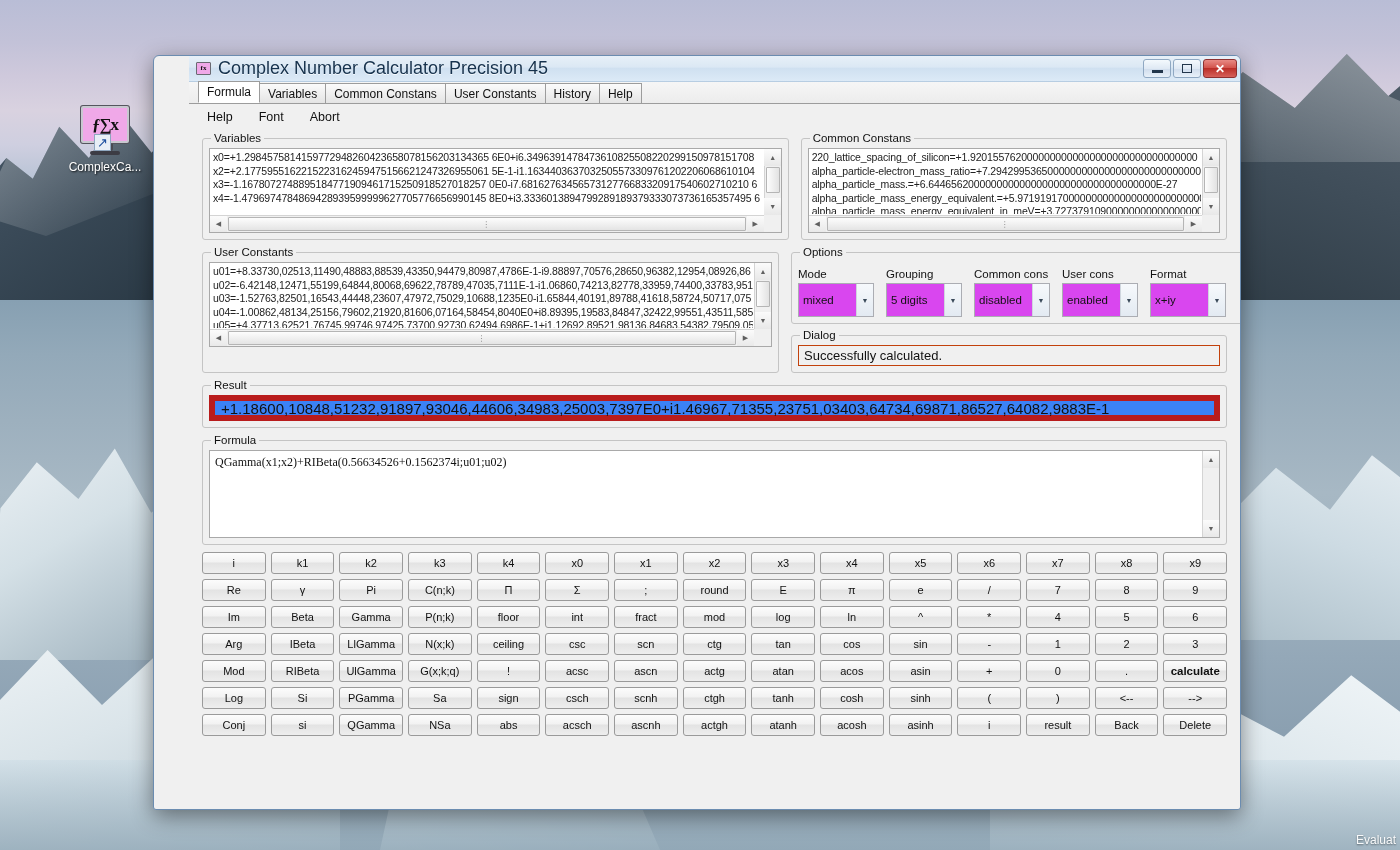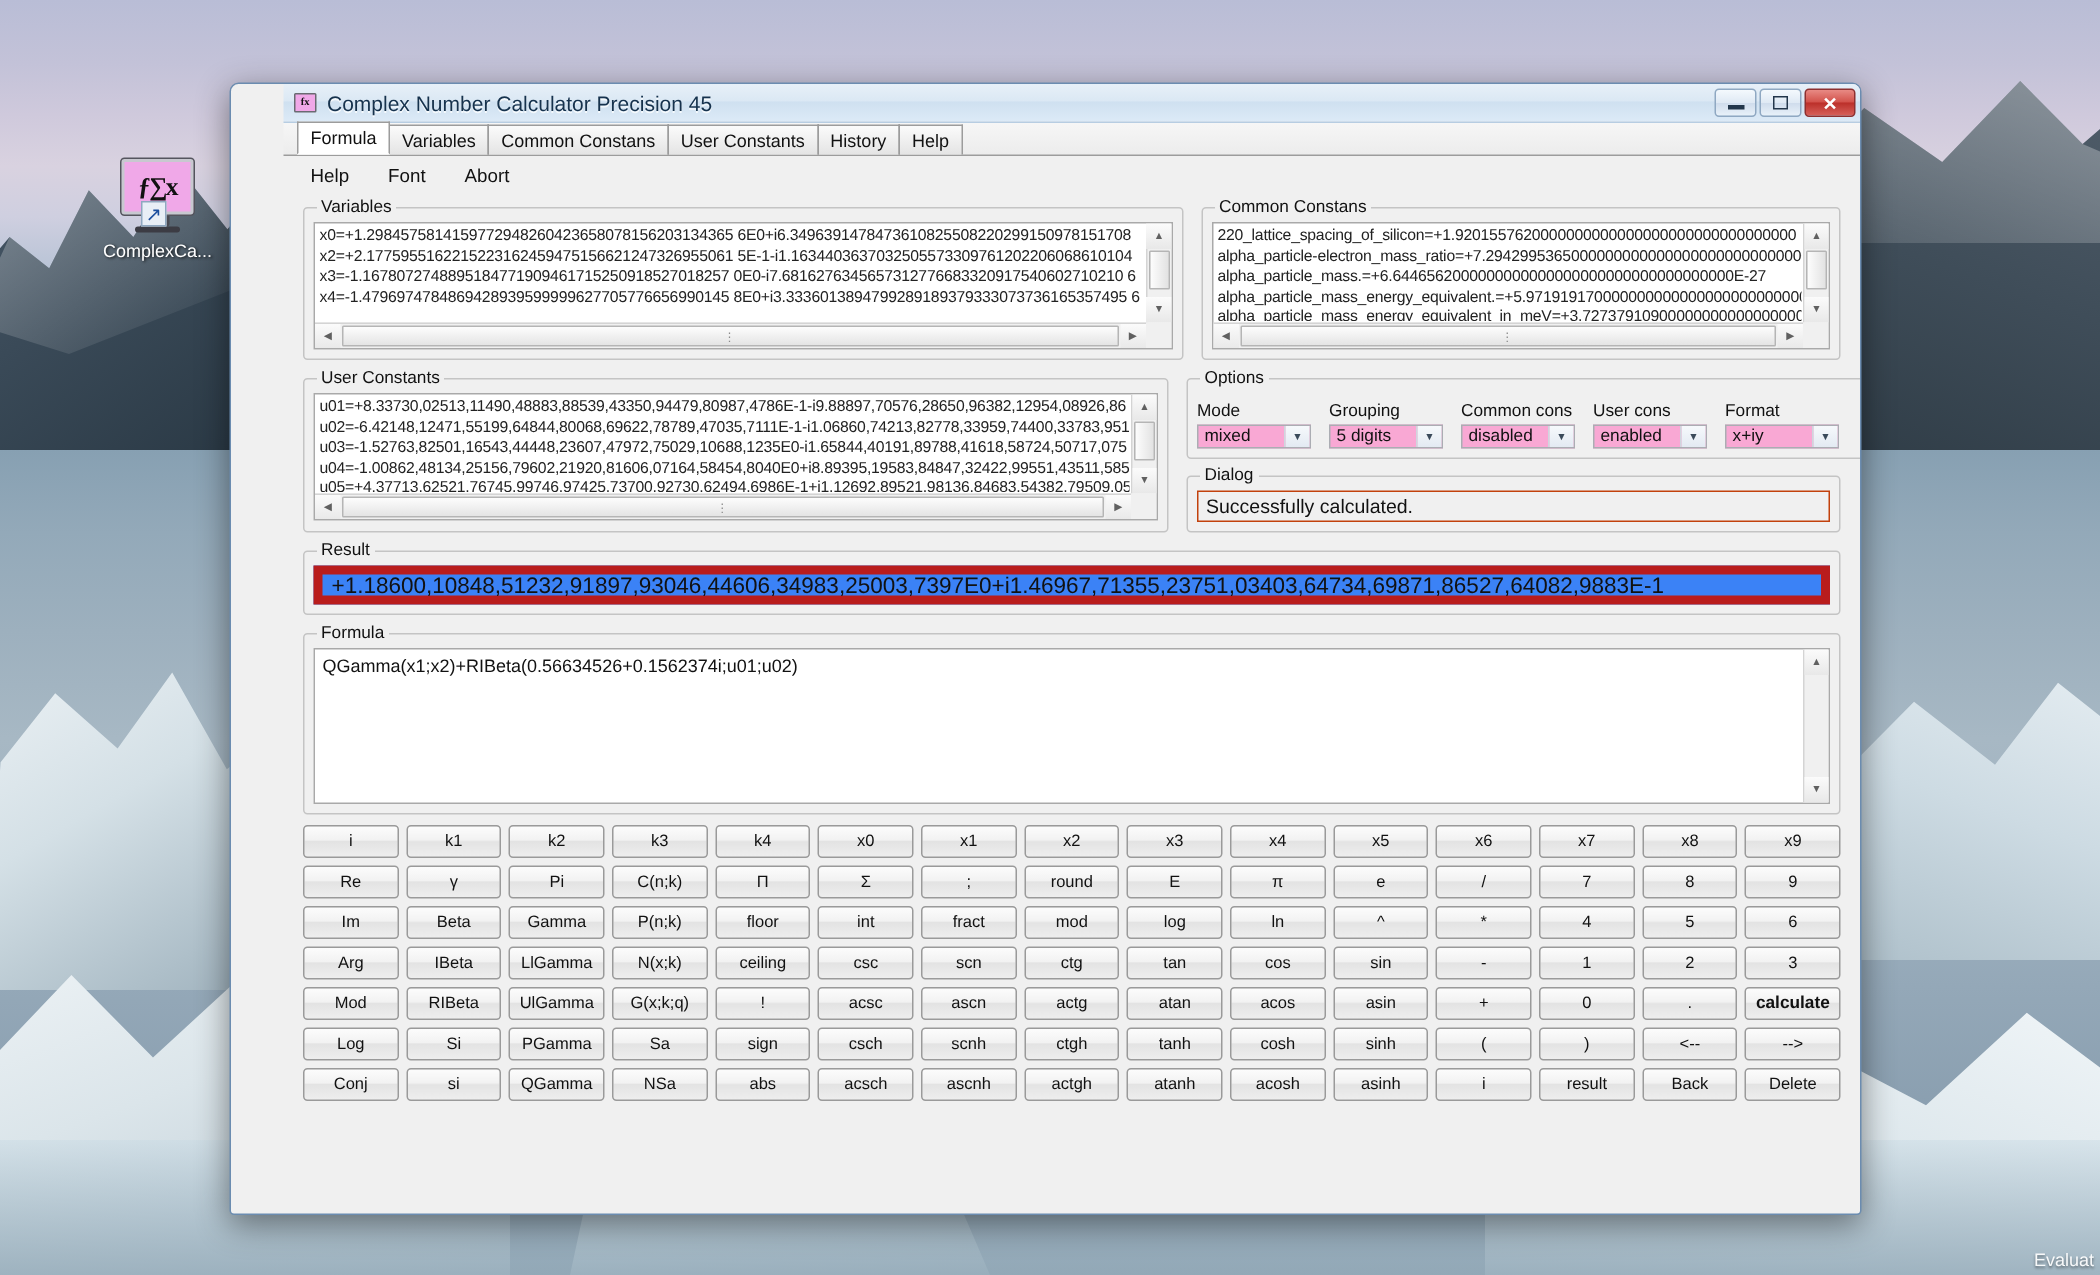--- a/index.html
+++ b/index.html
@@ -163,21 +163,21 @@
   }
   #titlebar .ticon {
     width:15px; height:13px; background:#f0a8e8;
     border:1px solid #6a6a72; border-radius:1px;
     display:flex; align-items:center; justify-content:center;
     font-size:7px; font-weight:bold; color:#111; line-height:1;
     font-family:"Liberation Serif", serif;
     flex:none;
   }
   #title-text {
-    margin-left:7px; font-size:14px; color:#16324d;
+    margin-left:7px; font-size:18px; color:#16324d;
     text-shadow:0 1px 0 rgba(255,255,255,.75);
     white-space:nowrap;
   }
   .winbtns { margin-left:auto; display:flex; gap:2px; align-items:center; }
   .winbtn {
     width:28px; height:19px; border-radius:3px;
     border:1px solid #8fa8c2;
     background:linear-gradient(to bottom,#f4f9fd,#dfe9f4 50%,#cfdcec 51%,#e8f1f9);
     display:flex; align-items:center; justify-content:center;
     cursor:default;
@@ -283,22 +283,22 @@
     position:absolute; right:0; bottom:0; width:17px; height:17px;
     background:#f0f0f0;
   }
 
   
   .opt-labels { display:flex; gap:0; margin:2px 0 1px 0; }
   .opt-row { display:flex; gap:0; }
   .opt-cell { width:88px; flex:none; }
   .opt-label { font-size:11.5px; color:#111; }
   .combo {
-    width:76px; height:16px;
-    border:1px solid #abadb3; background:#f9a8d4;
+    width:76px; height:34px;
+    border:1px solid #abadb3; background:#d946ef;
     display:flex; align-items:center;
     font-size:11.5px; color:#111; padding-left:4px;
     position:relative; cursor:default;
   }
   .combo .arrow {
     position:absolute; right:0; top:0; bottom:0; width:17px;
     background:linear-gradient(to bottom,#f6f9fc,#e3eaf2);
     border-left:1px solid #cfd6de;
     display:flex; align-items:center; justify-content:center;
     font-size:7px; color:#3a4a5a;
@@ -313,21 +313,21 @@
 
   .resultbox {
     height:26px; background:#3b82f6;
     border:6px solid #b91c1c;
     display:flex; align-items:center; padding-left:6px;
     font-size:15px; color:#111;
   }
 
   #formula-area {
     background:#fff; border:1px solid #a9a9a9;
-    height:104px; position:relative; overflow:hidden;
+    height:88px; position:relative; overflow:hidden;font-family:Liberation Serif, serif;
   }
   #formula-text {
     position:absolute; left:5px; top:4px; right:20px;
     font-size:12px; color:#111;
   }
 
   
   #keypad { margin-top:7px; display:flex; flex-direction:column; gap:5px; }
   .krow { display:flex; gap:5px; }
   .kbtn {

